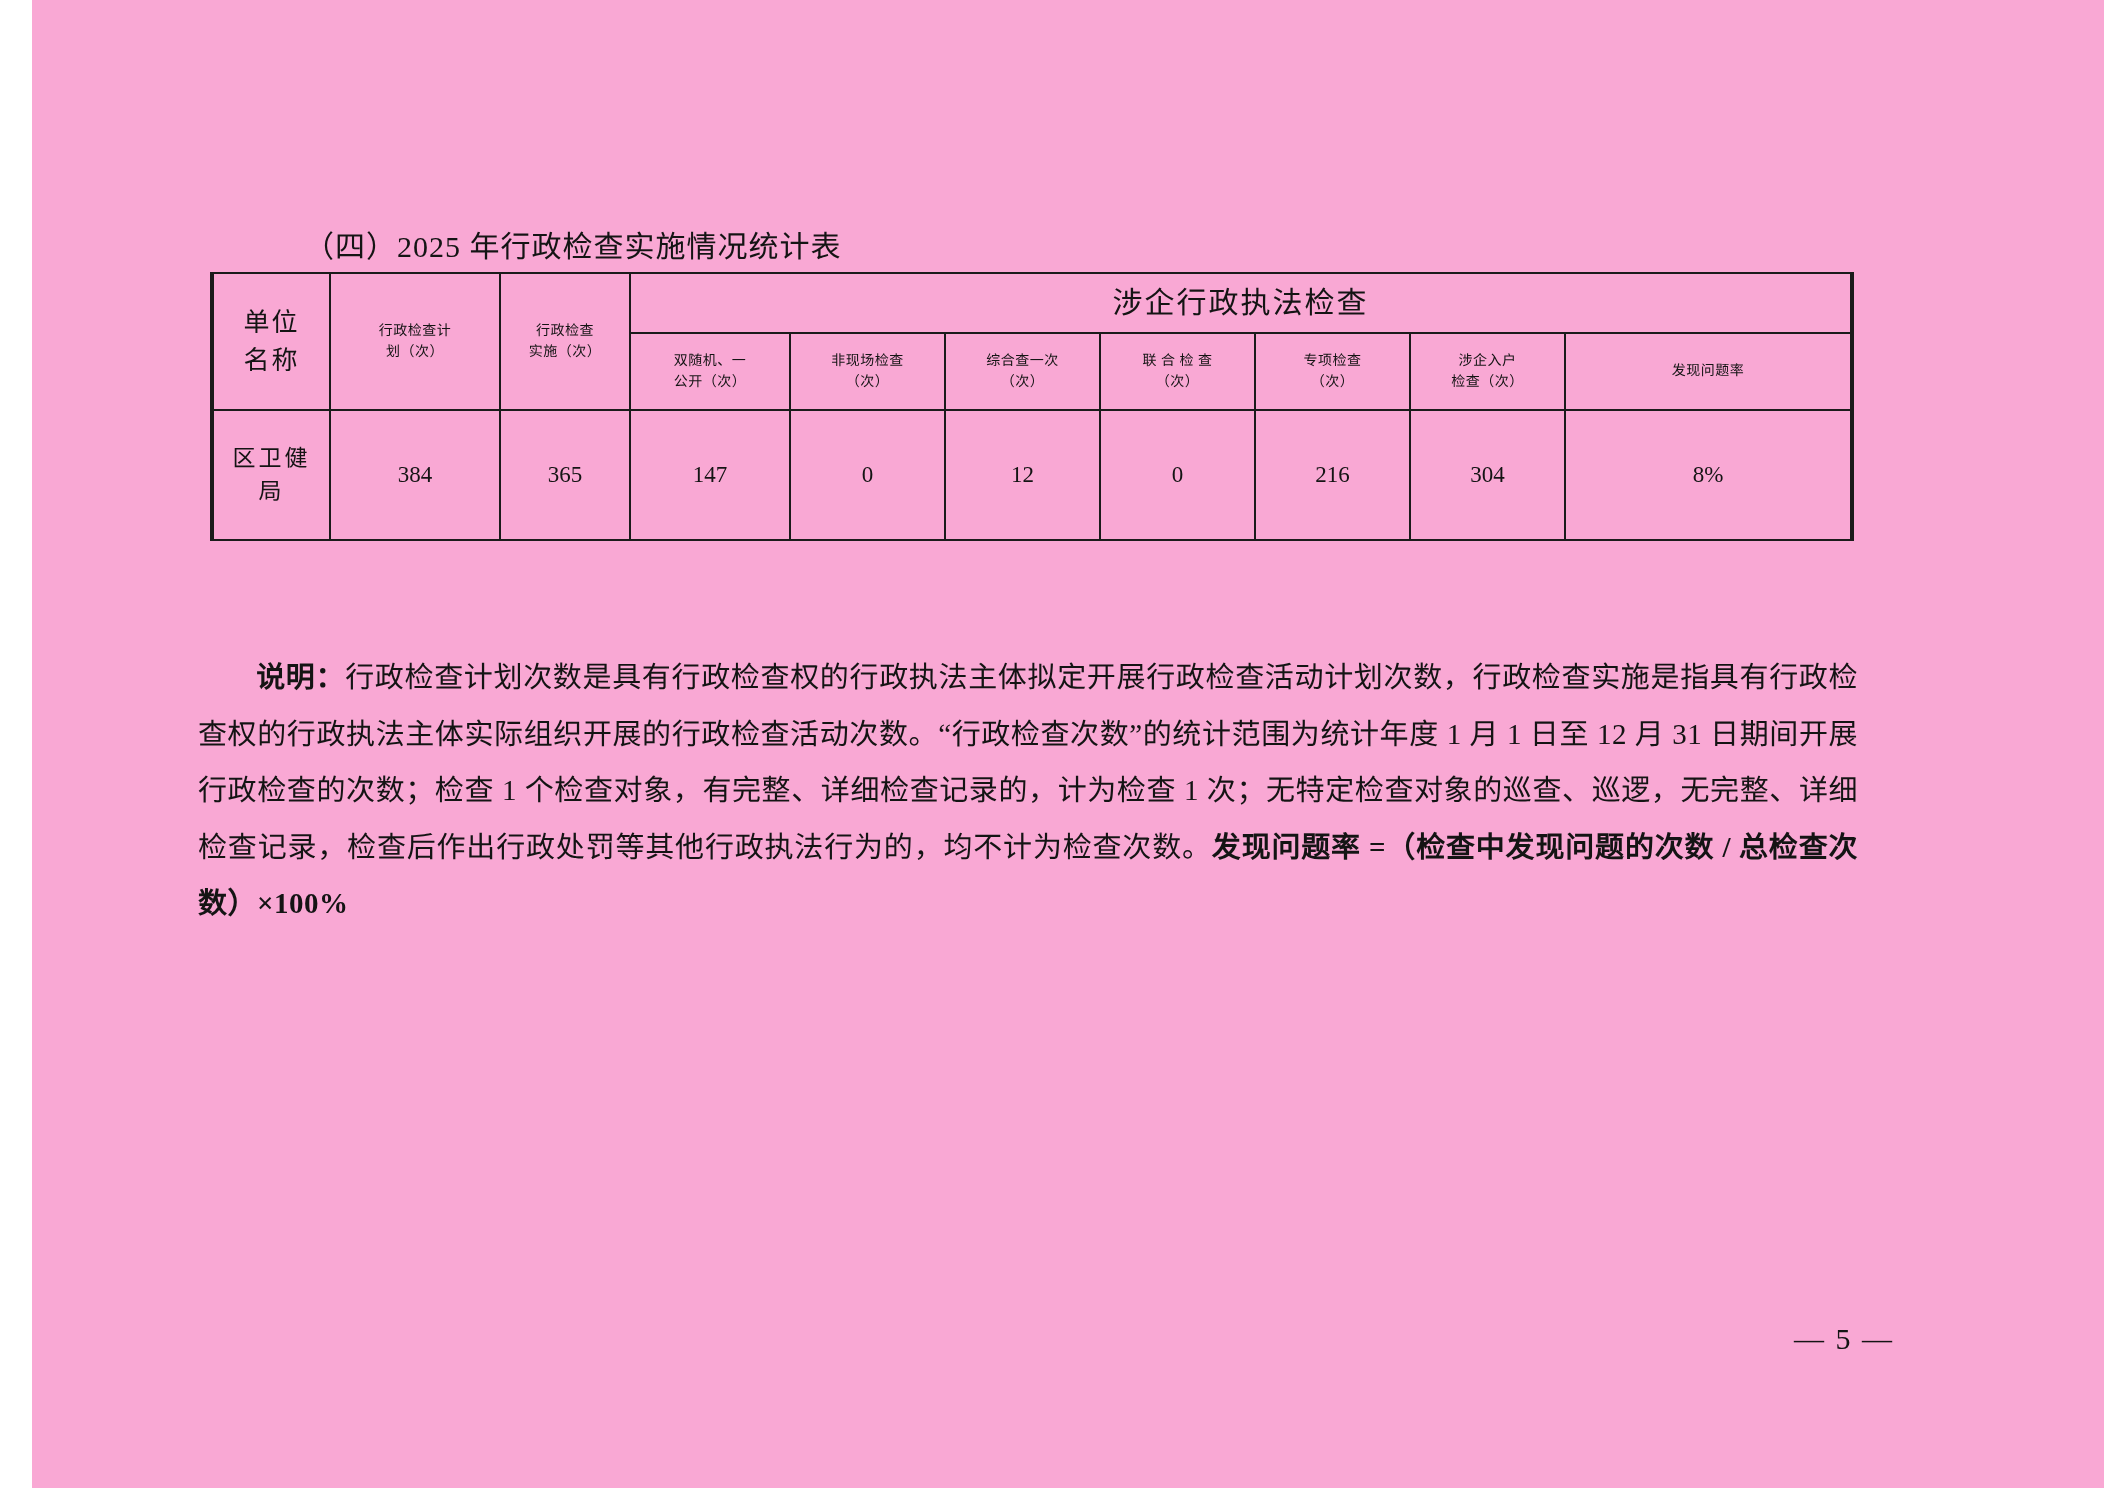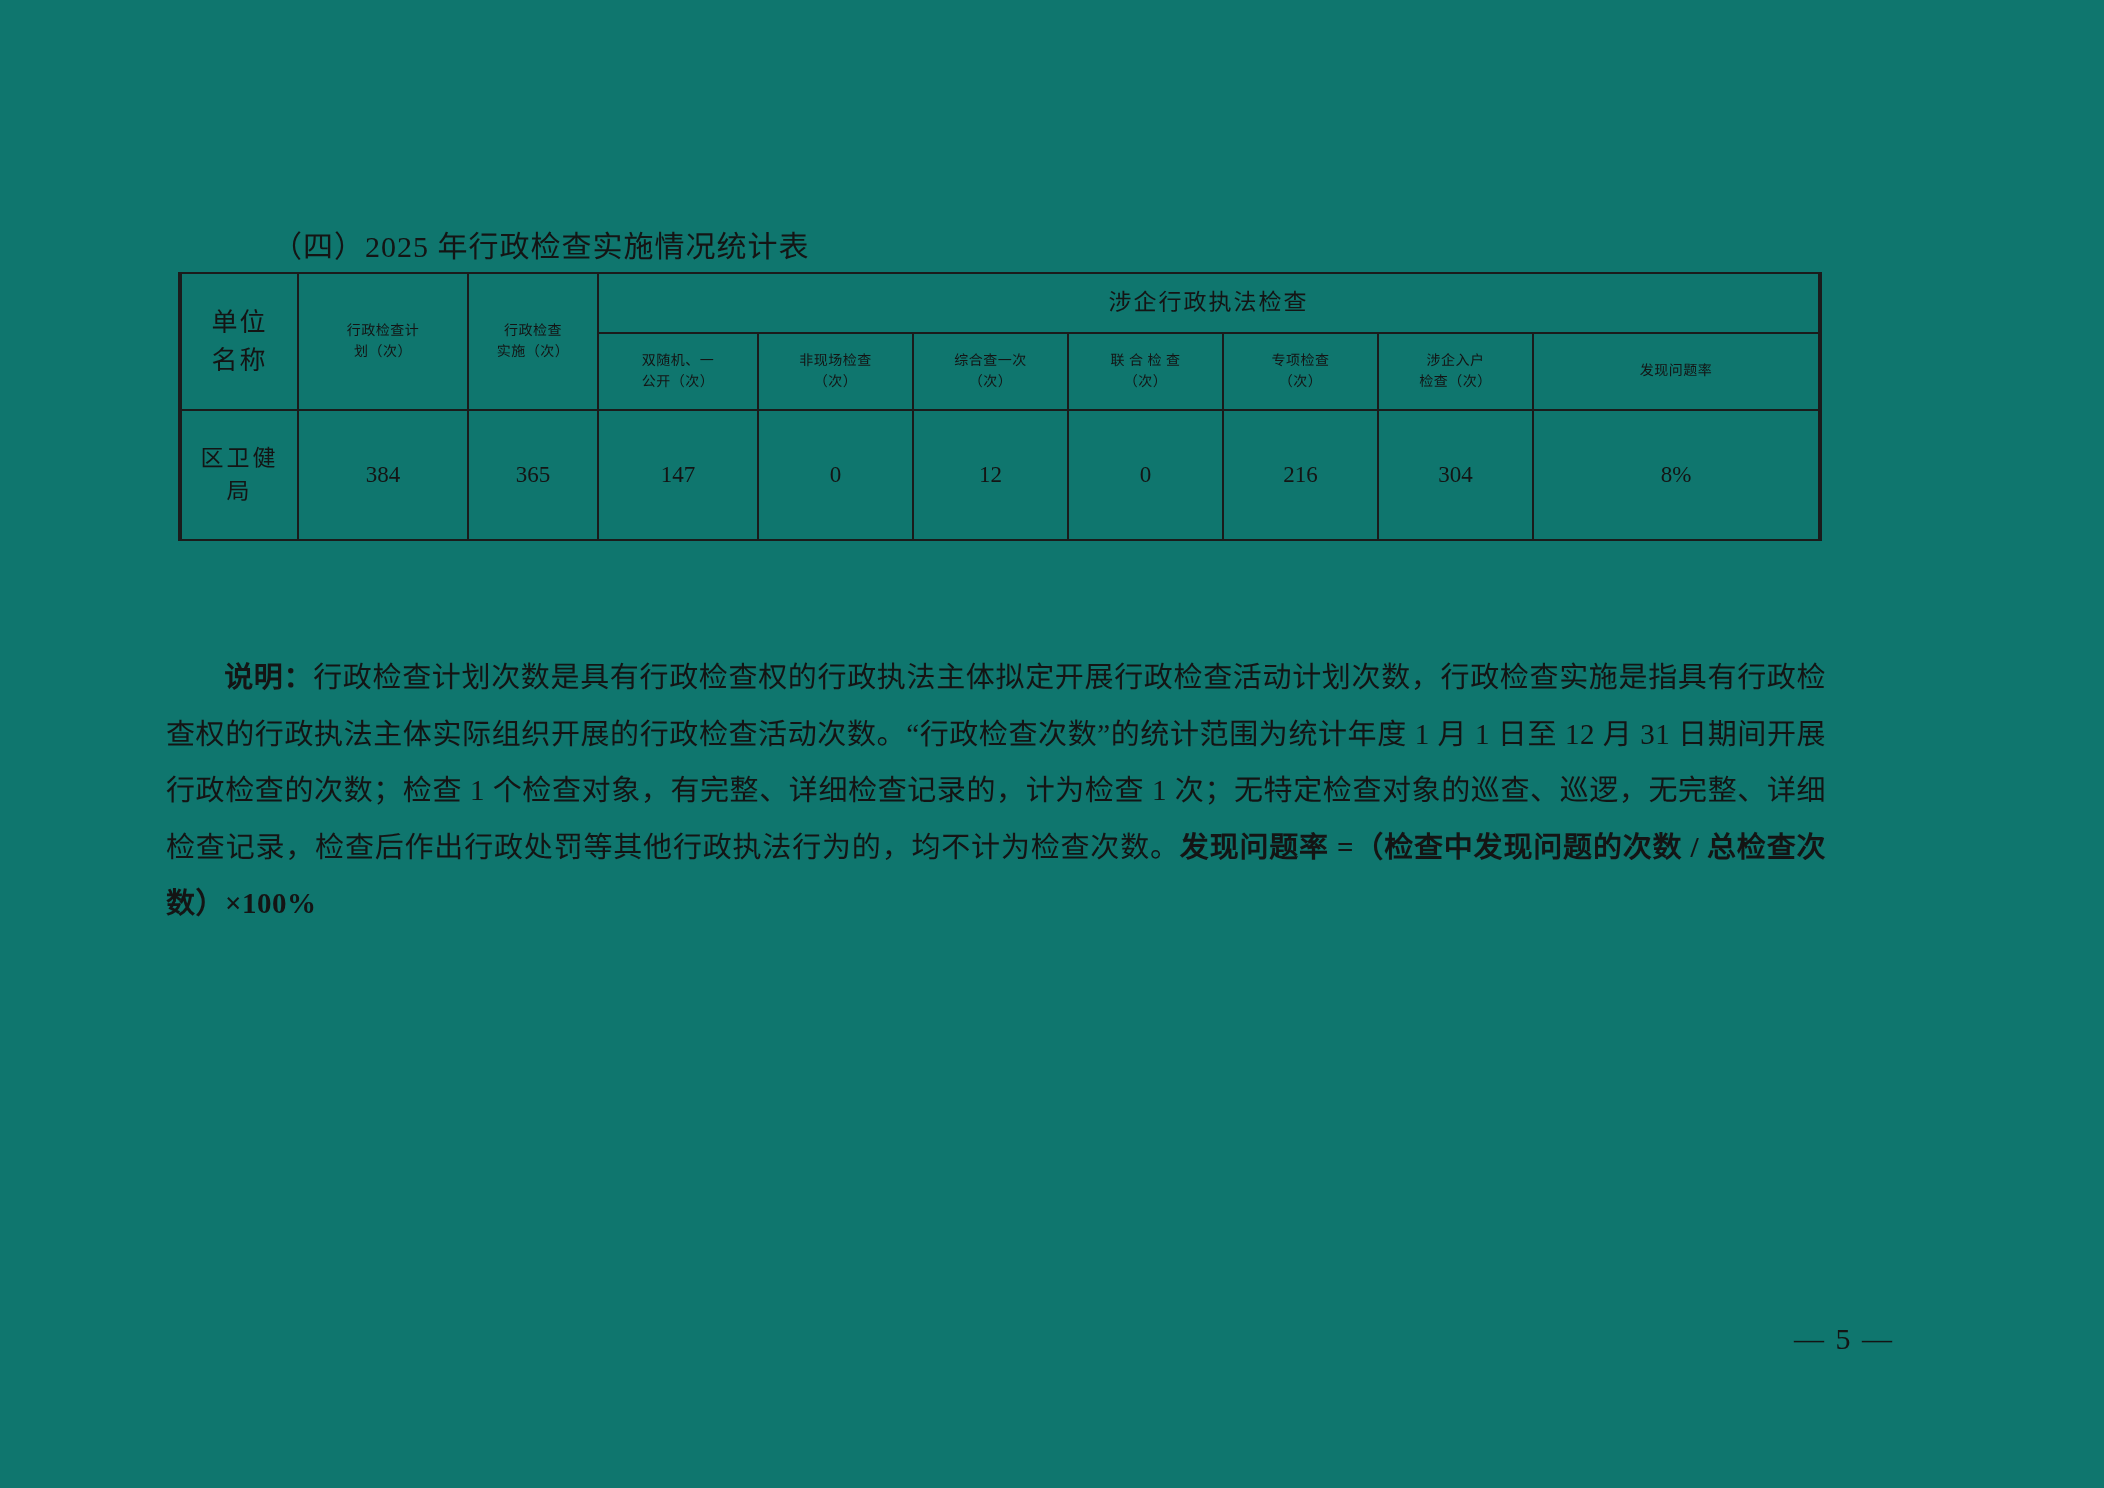--- a/index.html
+++ b/index.html
@@ -12,21 +12,22 @@
     height: 1488px;
     position: relative;
     font-family: "Liberation Serif", "DejaVu Serif", serif;
     color: #1a1a1a;
     overflow: hidden;
   }
 
   .page {
     position: absolute;
     inset: 0;
-    background: #0f766e;
+    background: #f9a8d4;
+    margin-left: 32px;
   }
 
   
   .doc-heading {
     position: absolute;
     left: 272px;
     top: 222px;
     font-size: 30px;
     letter-spacing: 1px;
     white-space: nowrap;
@@ -68,21 +69,21 @@
     letter-spacing: 2px;
     line-height: 1.9;
   }
   .unit-name {
     font-size: 23px;
     letter-spacing: 3px;
     line-height: 2.0;
     text-align: center;
   }
   .group-head {
-    font-size: 23px;
+    font-size: 30px;
     letter-spacing: 2px;
   }
   .hdr-cell {
     font-size: 14px;
     letter-spacing: 0.5px;
   }
 
   
   col.c-unit   { width: 118px; }
   col.c-plan   { width: 170px; }

